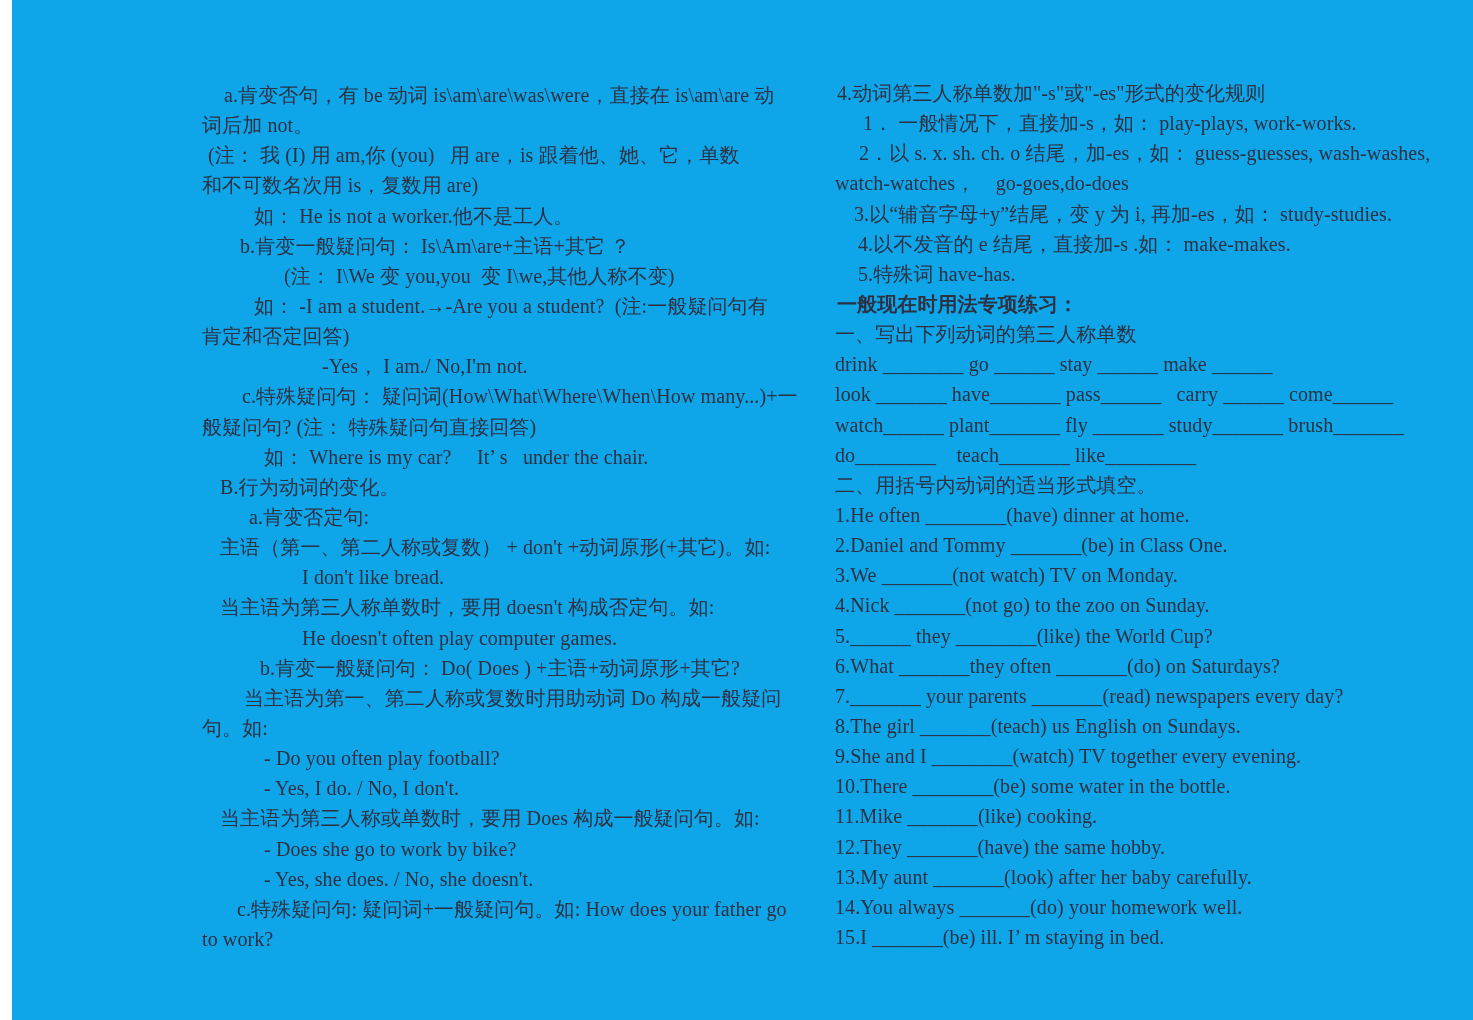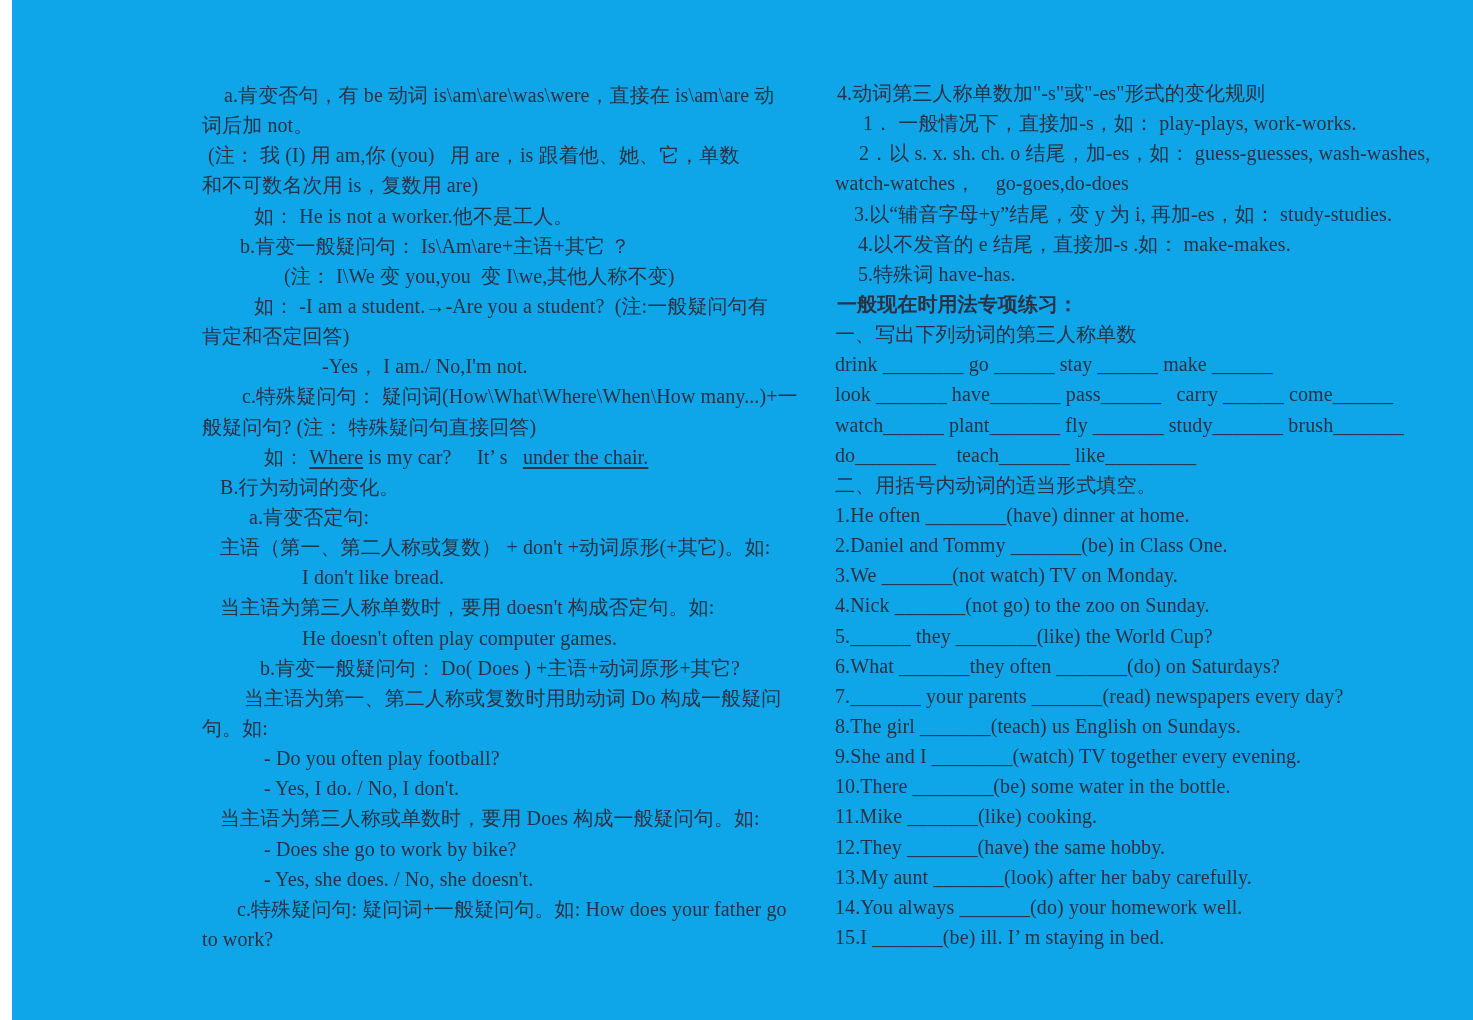--- a/index.html
+++ b/index.html
@@ -27,21 +27,21 @@
     font-size: 20px;
     line-height: 30.15px;
     white-space: pre;
     letter-spacing: 0.1px;
   }
   .line {
     height: 30.15px;
   }
   .seg-italic    { }
   .seg-bold      { font-weight: bold; }
-  .seg-underline { text-decoration: underline; text-underline-offset: 3px; }
+  .seg-underline { text-underline-offset: 3px; }
 </style>
 </head>
 <body>
 
 <div id="page">
     <div class="col" style="left: 190px; top: 80px; width: 575px;"><div class="line" style="padding-left: 22px;"><span>a.肯变否句，有 be 动词 is\am\are\was\were，直接在 is\am\are 动</span></div><div class="line" style="padding-left: 0px;"><span>词后加 not。</span></div><div class="line" style="padding-left: 6px;"><span>(注： 我 (I) 用 am,你 (you)   用 are，is 跟着他、她、它，单数</span></div><div class="line" style="padding-left: 0px;"><span>和不可数名次用 is，复数用 are)</span></div><div class="line" style="padding-left: 52px;"><span>如： He is not a worker.他不是工人。</span></div><div class="line" style="padding-left: 38px;"><span>b.肯变一般疑问句： Is\Am\are+主语+其它 ？</span></div><div class="line" style="padding-left: 82px;"><span>(注： I\We 变 you,you  变 I\we,其他人称不变)</span></div><div class="line" style="padding-left: 52px;"><span>如： -I am a student.→-Are you a student?  (注:一般疑问句有</span></div><div class="line" style="padding-left: 0px;"><span>肯定和否定回答)</span></div><div class="line" style="padding-left: 120px;"><span>-Yes， I am./ No,I'm not.</span></div><div class="line" style="padding-left: 40px;"><span>c.特殊疑问句： 疑问词(How\What\Where\When\How many...)+一</span></div><div class="line" style="padding-left: 0px;"><span>般疑问句? (注： 特殊疑问句直接回答)</span></div><div class="line" style="padding-left: 62px;"><span>如： </span><span class="seg-underline">Where</span><span> is my car?     It’ s   </span><span class="seg-underline">under the chair.</span></div><div class="line" style="padding-left: 18px;"><span>B.行为动词的变化。</span></div><div class="line" style="padding-left: 47px;"><span>a.肯变否定句:</span></div><div class="line" style="padding-left: 18px;"><span>主语（第一、第二人称或复数） + don't +动词原形(+其它)。如:</span></div><div class="line" style="padding-left: 100px;"><span>I </span><span class="seg-italic">don't</span><span> like bread.</span></div><div class="line" style="padding-left: 18px;"><span>当主语为第三人称单数时，要用 doesn't 构成否定句。如:</span></div><div class="line" style="padding-left: 100px;"><span>He </span><span class="seg-italic">doesn't</span><span> often play computer games.</span></div><div class="line" style="padding-left: 58px;"><span>b.肯变一般疑问句： Do( Does ) +主语+动词原形+其它?</span></div><div class="line" style="padding-left: 42px;"><span>当主语为第一、第二人称或复数时用助动词 Do 构成一般疑问</span></div><div class="line" style="padding-left: 0px;"><span>句。如:</span></div><div class="line" style="padding-left: 62px;"><span>- </span><span class="seg-italic">Do</span><span> you often play football?</span></div><div class="line" style="padding-left: 62px;"><span>- Yes, I do. / No, I don't.</span></div><div class="line" style="padding-left: 18px;"><span>当主语为第三人称或单数时，要用 Does 构成一般疑问句。如:</span></div><div class="line" style="padding-left: 62px;"><span>- </span><span class="seg-italic">Does</span><span> she go to work by bike?</span></div><div class="line" style="padding-left: 62px;"><span>- Yes, she does. / No, she doesn't.</span></div><div class="line" style="padding-left: 35px;"><span>c.特殊疑问句: 疑问词+一般疑问句。如: How </span><span class="seg-italic">does</span><span> your father go</span></div><div class="line" style="padding-left: 0px;"><span>to work?</span></div></div>
     <div class="col" style="left: 823px; top: 78px; width: 580px;"><div class="line" style="padding-left: 2px;"><span>4.动词第三人称单数加"-s"或"-es"形式的变化规则</span></div><div class="line" style="padding-left: 28px;"><span>1． 一般情况下，直接加-s，如： play-plays, work-works.</span></div><div class="line" style="padding-left: 24px;"><span>2．以 s. x. sh. ch. o 结尾，加-es，如： guess-guesses, wash-washes,</span></div><div class="line" style="padding-left: 0px;"><span>watch-watches，    go-goes,do-does</span></div><div class="line" style="padding-left: 19px;"><span>3.以“辅音字母+y”结尾，变 y 为 i, 再加-es，如： study-studies.</span></div><div class="line" style="padding-left: 23px;"><span>4.以不发音的 e 结尾，直接加-s .如： make-makes.</span></div><div class="line" style="padding-left: 23px;"><span>5.特殊词 have-has.</span></div><div class="line" style="padding-left: 2px;"><span class="seg-bold">一般现在时用法专项练习：</span></div><div class="line" style="padding-left: 0px;"><span>一、写出下列动词的第三人称单数</span></div><div class="line" style="padding-left: 0px;"><span>drink ________ go ______ stay ______ make ______</span></div><div class="line" style="padding-left: 0px;"><span>look _______ have_______ pass______   carry ______ come______</span></div><div class="line" style="padding-left: 0px;"><span>watch______ plant_______ fly _______ study_______ brush_______</span></div><div class="line" style="padding-left: 0px;"><span>do________    teach_______ like_________</span></div><div class="line" style="padding-left: 0px;"><span>二、用括号内动词的适当形式填空。</span></div><div class="line" style="padding-left: 0px;"><span>1.He often ________(have) dinner at home.</span></div><div class="line" style="padding-left: 0px;"><span>2.Daniel and Tommy _______(be) in Class One.</span></div><div class="line" style="padding-left: 0px;"><span>3.We _______(not watch) TV on Monday.</span></div><div class="line" style="padding-left: 0px;"><span>4.Nick _______(not go) to the zoo on Sunday.</span></div><div class="line" style="padding-left: 0px;"><span>5.______ they ________(like) the World Cup?</span></div><div class="line" style="padding-left: 0px;"><span>6.What _______they often _______(do) on Saturdays?</span></div><div class="line" style="padding-left: 0px;"><span>7._______ your parents _______(read) newspapers every day?</span></div><div class="line" style="padding-left: 0px;"><span>8.The girl _______(teach) us English on Sundays.</span></div><div class="line" style="padding-left: 0px;"><span>9.She and I ________(watch) TV together every evening.</span></div><div class="line" style="padding-left: 0px;"><span>10.There ________(be) some water in the bottle.</span></div><div class="line" style="padding-left: 0px;"><span>11.Mike _______(like) cooking.</span></div><div class="line" style="padding-left: 0px;"><span>12.They _______(have) the same hobby.</span></div><div class="line" style="padding-left: 0px;"><span>13.My aunt _______(look) after her baby carefully.</span></div><div class="line" style="padding-left: 0px;"><span>14.You always _______(do) your homework well.</span></div><div class="line" style="padding-left: 0px;"><span>15.I _______(be) ill. I’ m staying in bed.</span></div></div>
   </div>
 
 </body></html>

